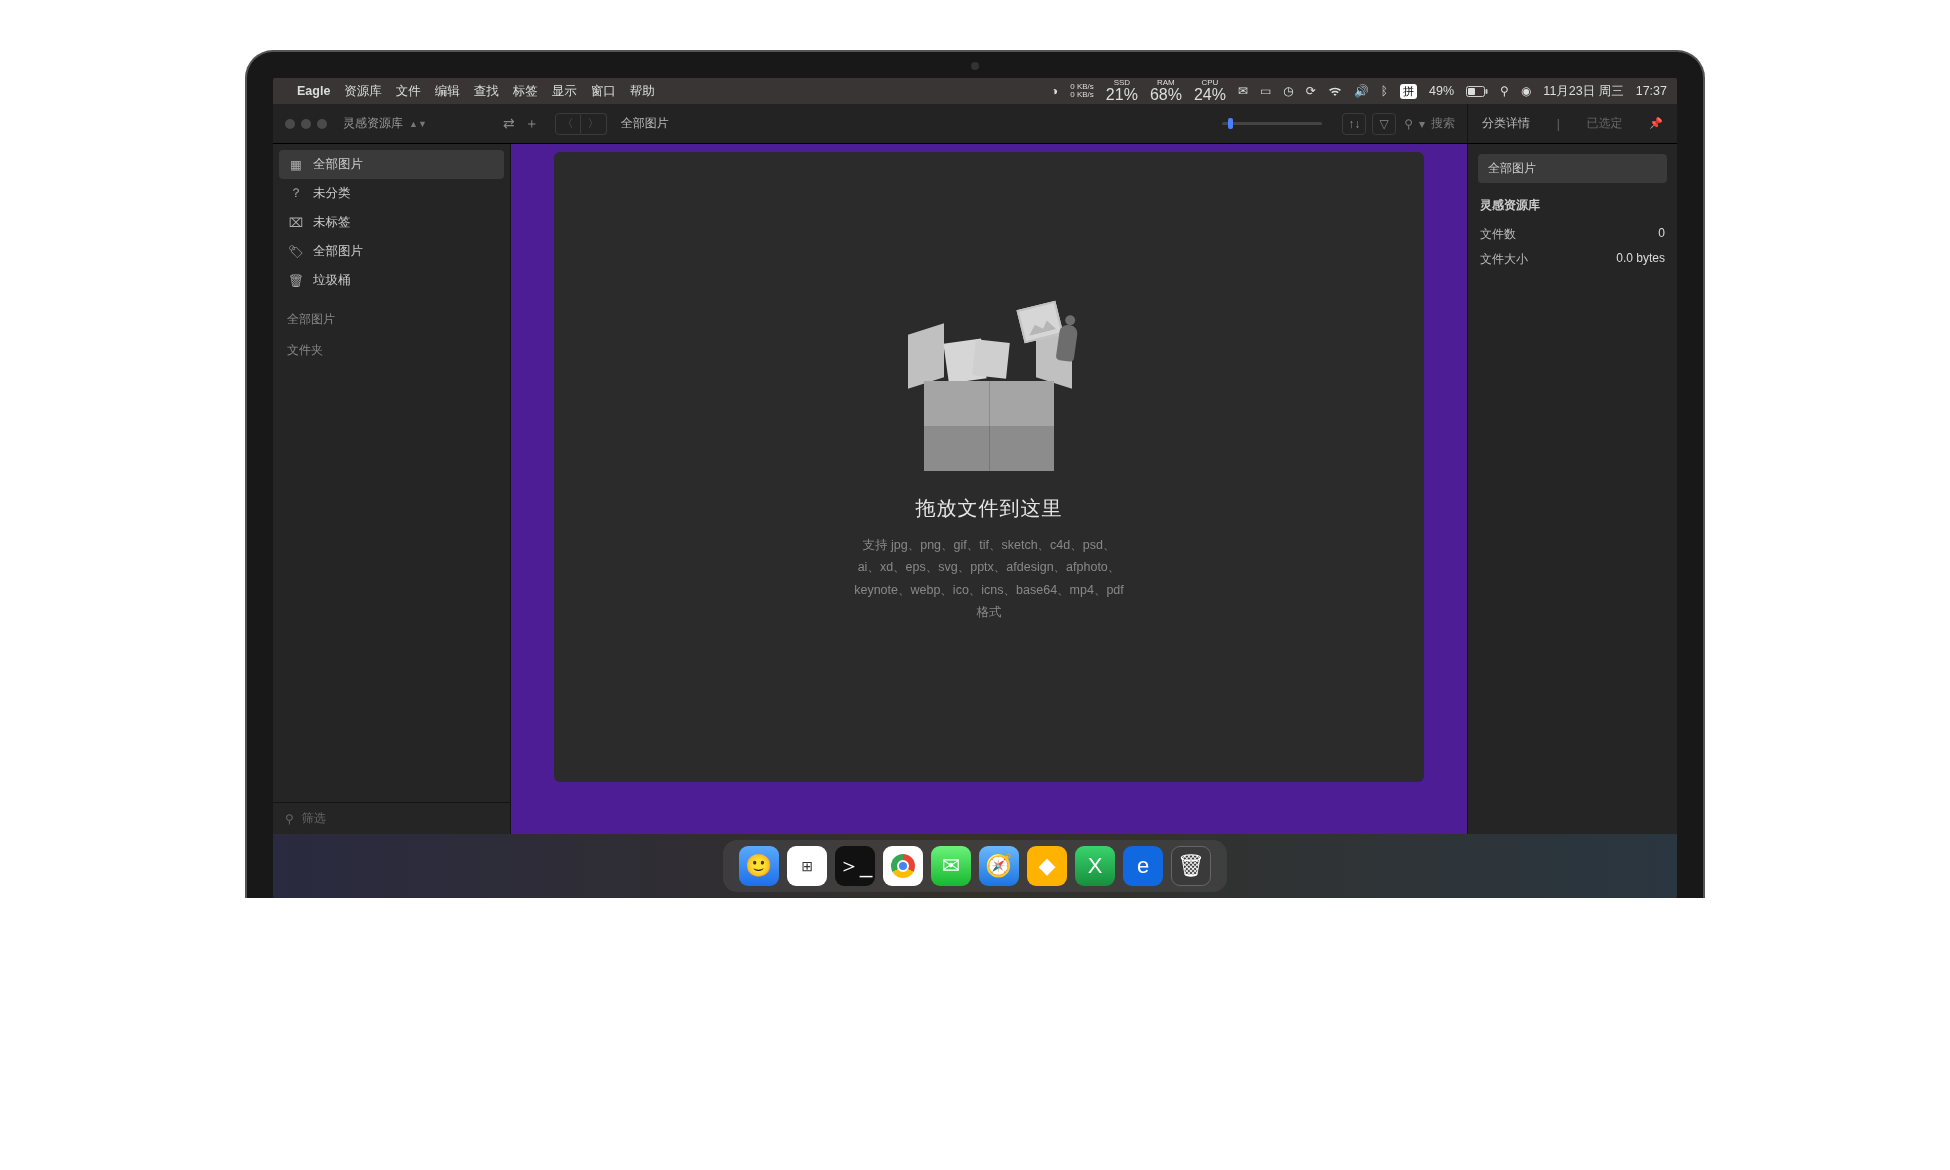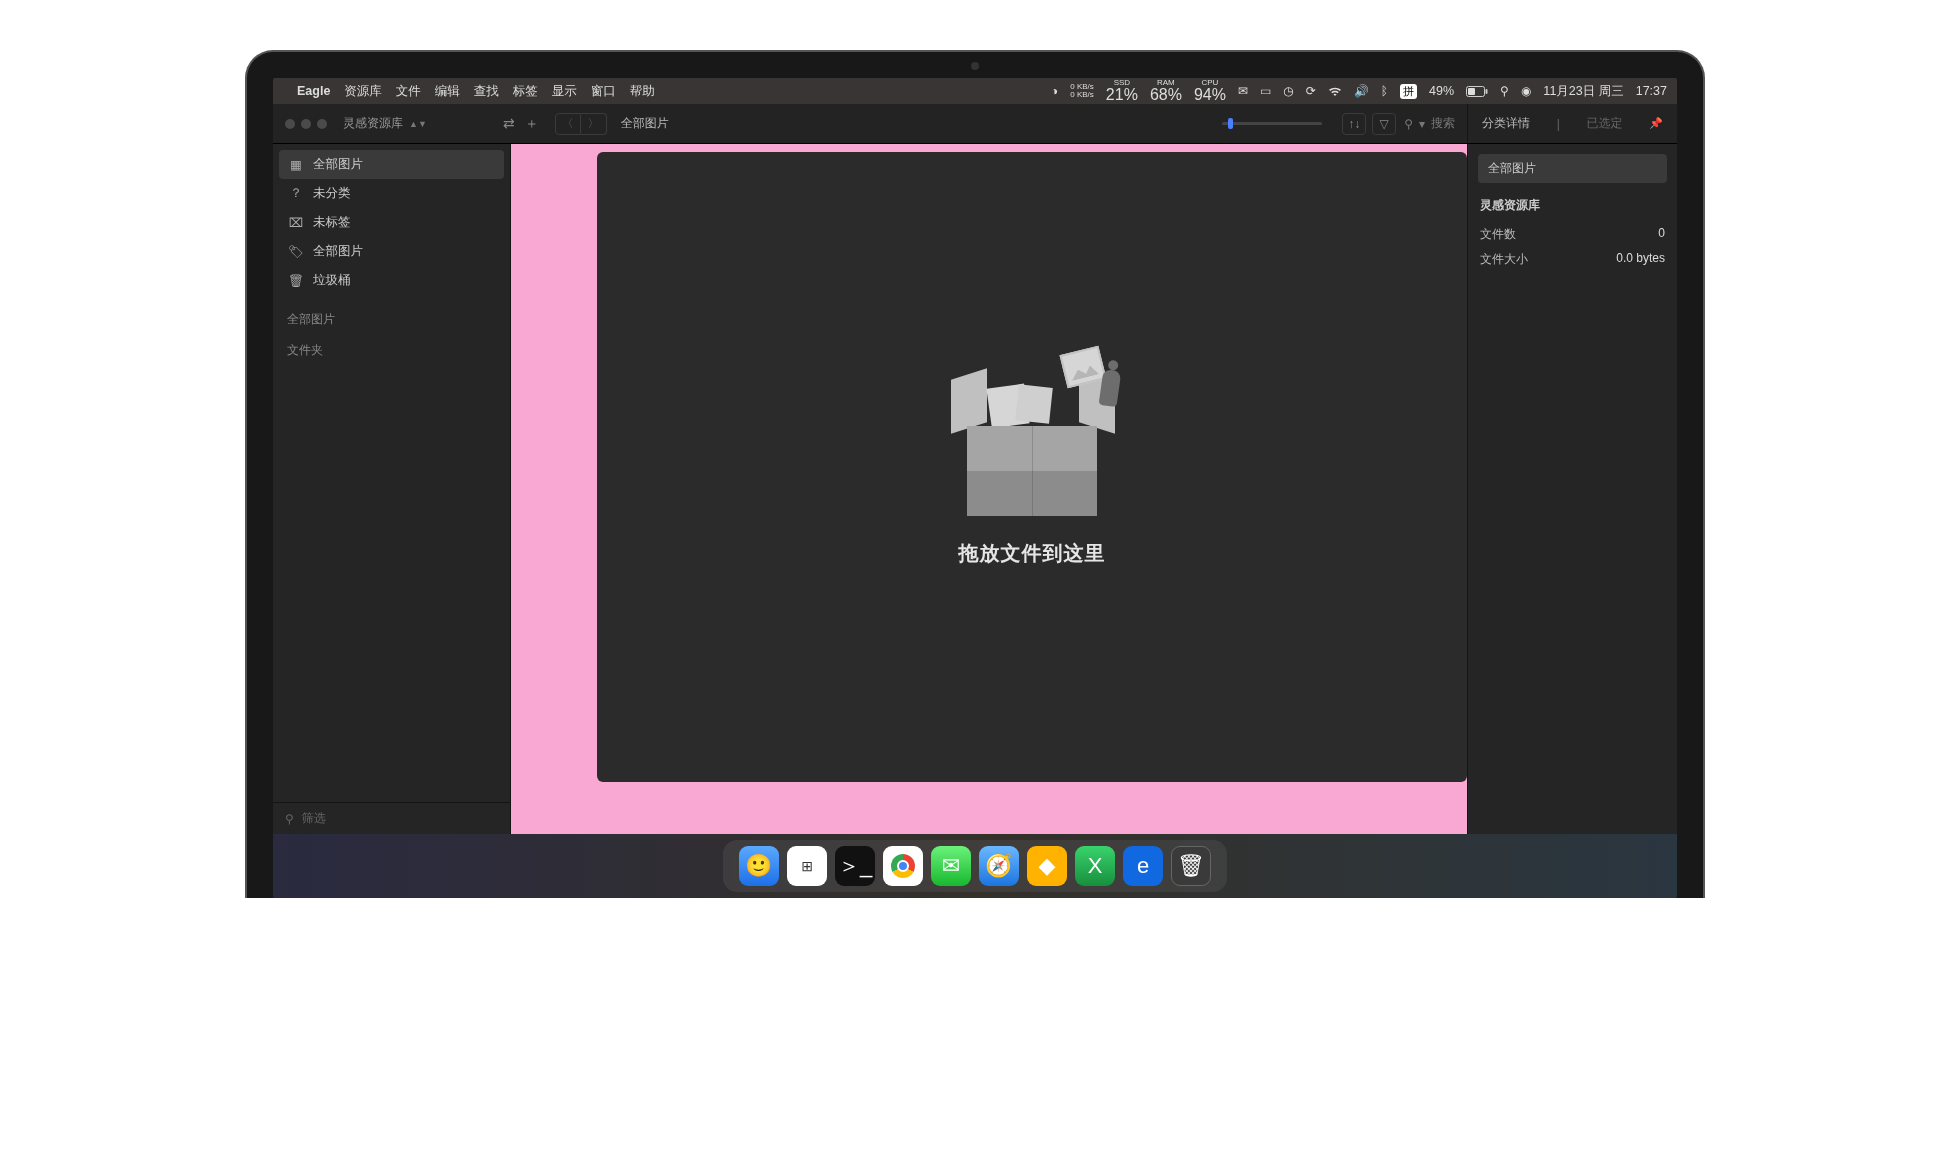--- a/index.html
+++ b/index.html
@@ -55,21 +55,21 @@
 .body3 { flex:1; display:flex; min-height:0; }
 .sidebar { width:238px; background:#252525; display:flex; flex-direction:column; border-right:1px solid #141414; }
 .side-list { padding:6px; }
 .side-item { display:flex; align-items:center; gap:10px; padding:6px 10px; border-radius:4px; color:#ccc; font-size:12.5px; cursor:pointer; }
 .side-item.active { background:#3a3a3a; }
 .side-item .ico { width:14px; display:flex; justify-content:center; color:#aaa; }
 .side-group { color:#888; font-size:12px; padding:10px 14px 4px; }
 .sidebar .filler{flex:1;}
 .filter-bar { height:32px; border-top:1px solid #141414; display:flex; align-items:center; gap:8px; padding:0 12px; color:#666; font-size:12px; }
 
-.main { flex:1; background:#f9a8d4; display:flex; align-items:flex-start; justify-content:flex-end; padding-top:8px;font-weight:bold; }
+.main { flex:1; background:#4c1d95; display:flex; align-items:flex-start; justify-content:center; padding-top:8px; }
 .drop-card { width:870px; height:630px; background:#2b2b2b; border-radius:6px; display:flex; flex-direction:column; align-items:center; justify-content:center; color:#aaa; }
 .drop-title { color:#e6e6e6; font-size:20px; margin:24px 0 12px; letter-spacing:1px; }
 .drop-sub { color:#888; font-size:12.5px; text-align:center; line-height:1.8; max-width:400px; }
 
 
 .rightpanel { width:210px; background:#252525; border-left:1px solid #141414; padding:10px; color:#ccc; font-size:12px; }
 .rp-chip { background:#3a3a3a; border-radius:4px; padding:6px 10px; margin-bottom:14px; }
 .rp-head { font-weight:600; margin:8px 2px; }
 .rp-row { display:flex; justify-content:space-between; padding:4px 2px; color:#bbb; }
 .rp-row .v { color:#ddd; }
@@ -138,21 +138,21 @@
           <div class="stat">
               <span>SSD</span>
               <span class="pct">21%</span>
             </div>
           <div class="stat">
               <span>RAM</span>
               <span class="pct">68%</span>
             </div>
           <div class="stat">
               <span>CPU</span>
-              <span class="pct">94%</span>
+              <span class="pct">24%</span>
             </div>
           <span class="ico">✉</span>
           <span class="ico">▭</span>
           <span class="ico">◷</span>
           <span class="ico">⟳</span>
           <span class="ico">
             <svg width="14" height="11" viewBox="0 0 14 11">
                 <path d="M7 10 L5.4 8.2 C6.3 7.5 7.7 7.5 8.6 8.2 Z M3.2 6 C5.3 4.2 8.7 4.2 10.8 6 L9.6 7.2 C8.1 6 5.9 6 4.4 7.2 Z M1 3.8 C4.3 1 9.7 1 13 3.8 L11.8 5 C9.1 2.7 4.9 2.7 2.2 5 Z" fill="#ddd"></path>
               </svg>
           </span>
@@ -255,20 +255,26 @@
                   <div class="flap-r"></div>
                 <div class="paper"></div>
                   <div class="paper2"></div>
                 <div class="box-body"></div>
                 <div class="figure">
                     <div class="pic"></div>
                     <div class="person"></div>
                   </div>
               </div>
               <div class="drop-title">拖放文件到这里</div>
+              <div class="drop-sub">
+                <div>支持 jpg、png、gif、tif、sketch、c4d、psd、</div>
+                <div>ai、xd、eps、svg、pptx、afdesign、afphoto、</div>
+                <div>keynote、webp、ico、icns、base64、mp4、pdf</div>
+                <div>格式</div>
+              </div>
             </div>
           </div>
 
           <div class="rightpanel">
             <div class="rp-chip">全部图片</div>
             <div class="rp-head">灵感资源库</div>
             <div class="rp-row">
               <span>文件数</span>
                 <span class="v">0</span>
             </div>

